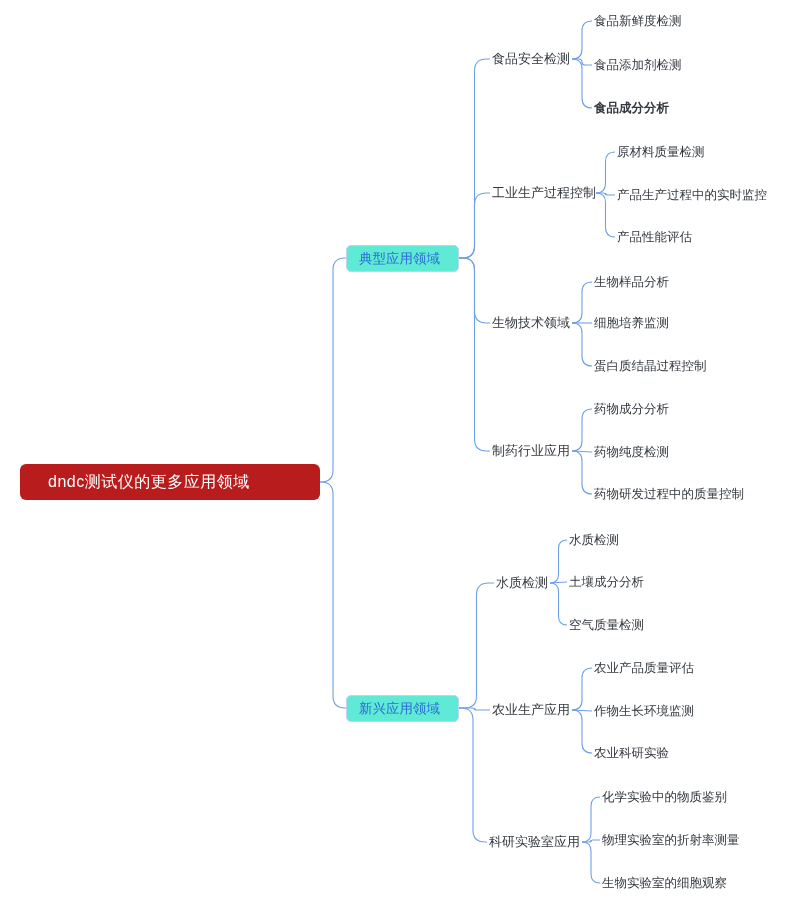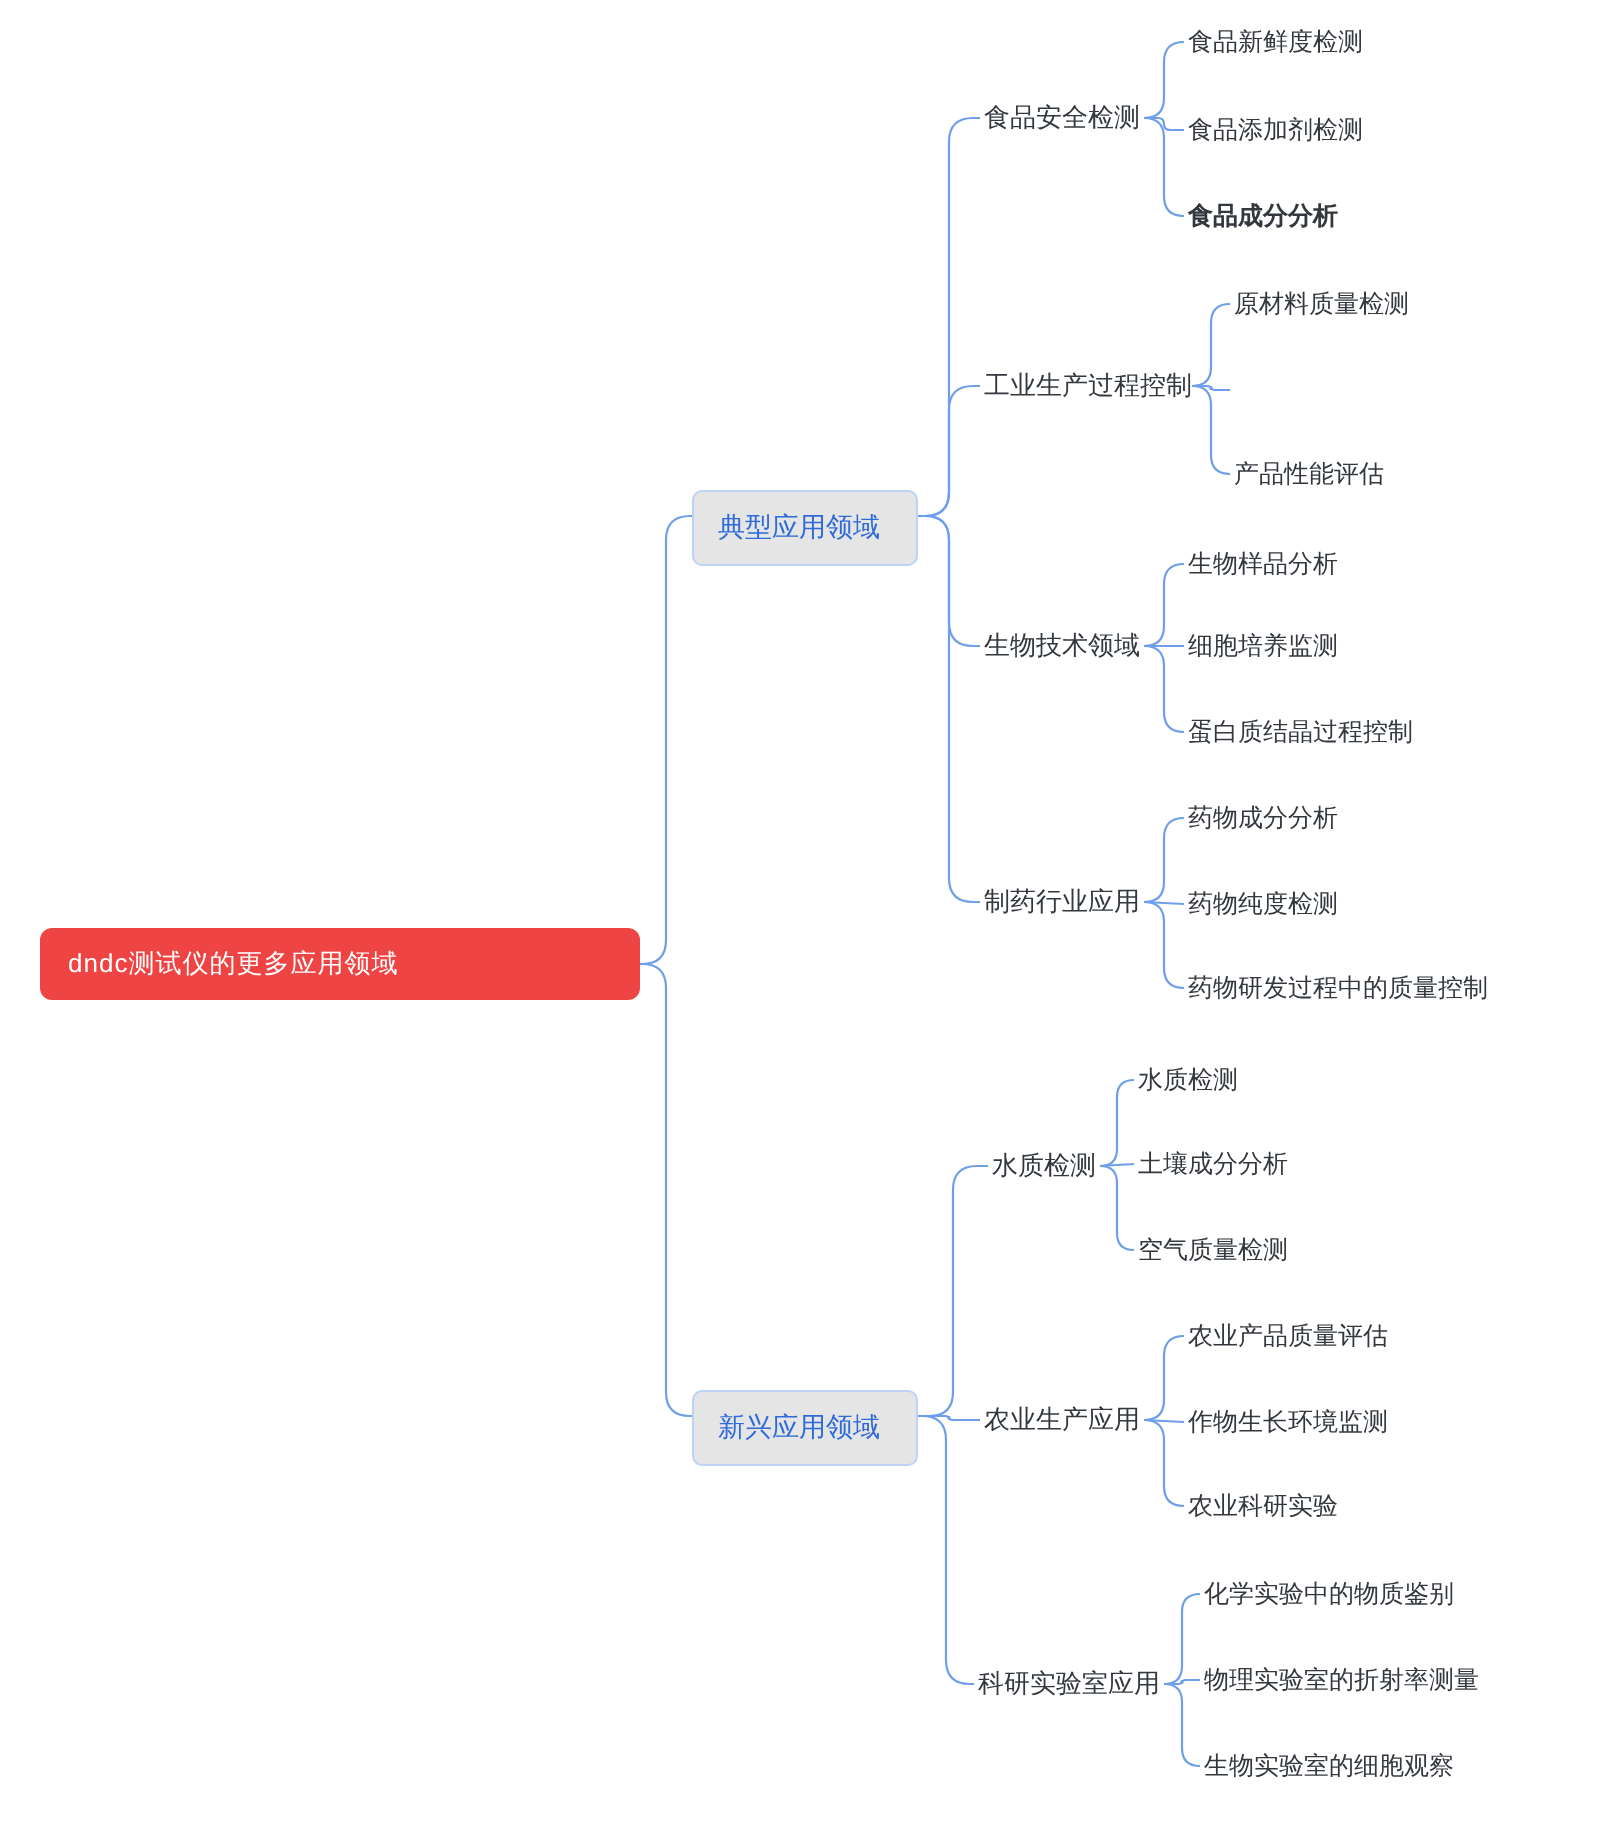--- a/index.html
+++ b/index.html
@@ -22,36 +22,36 @@
     height: 913px;
   }
   .node {
     position: absolute;
     box-sizing: border-box;
     white-space: nowrap;
     display: flex;
     align-items: center;
   }
   .root-node {
-    background: #ef4444;
+    background: #b91c1c;
     color: #ffffff;
     border-radius: 6px;
-    font-size: 13px;
-    padding: 0 14px;
+    font-size: 16px;
+    padding: 0 28px;
     height: 36px;
     letter-spacing: 0.5px;
   }
   .l1-node {
-    background: #e5e5e5;
+    background: #5eead4;
     color: #2f6bd8;
     border: 1px solid #bcd3f5;
     border-radius: 5px;
     font-size: 13.5px;
     padding: 0 12px;
-    height: 38px;
+    height: 27px;
   }
   .l2-node {
     color: #33383f;
     font-size: 13px;
     height: 22px;
     padding: 0 2px;
   }
   .l3-node {
     color: #33383f;
     font-size: 12.5px;
@@ -109,20 +109,21 @@
       <path d="M582,842 L582,842 Q591,842 591,851 L591,874 Q591,883 600,883 L600,883"></path>
     </svg>
 <div class="node root-node" style="left: 20px; top: 464px; width: 300px;">dndc测试仪的更多应用领域</div>
     <div class="node l1-node" style="left: 346px; top: 245px; width: 113px;">典型应用领域</div>
     <div class="node l2-node" style="left: 490px; top: 48px; width: 82px;">食品安全检测</div>
     <div class="node l3-node" style="left: 592px; top: 11px; width: 95px;">食品新鲜度检测</div>
     <div class="node l3-node" style="left: 592px; top: 55px; width: 95px;">食品添加剂检测</div>
     <div class="node l3-node" style="left: 592px; top: 98px; width: 82px; font-weight: bold;">食品成分分析</div>
     <div class="node l2-node" style="left: 490px; top: 182px; width: 106px;">工业生产过程控制</div>
     <div class="node l3-node" style="left: 615px; top: 142px; width: 95px;">原材料质量检测</div>
+    <div class="node l3-node" style="left: 615px; top: 185px; width: 154px;">产品生产过程中的实时监控</div>
     <div class="node l3-node" style="left: 615px; top: 227px; width: 82px;">产品性能评估</div>
     <div class="node l2-node" style="left: 490px; top: 312px; width: 82px;">生物技术领域</div>
     <div class="node l3-node" style="left: 592px; top: 272px; width: 82px;">生物样品分析</div>
     <div class="node l3-node" style="left: 592px; top: 313px; width: 82px;">细胞培养监测</div>
     <div class="node l3-node" style="left: 592px; top: 356px; width: 119px;">蛋白质结晶过程控制</div>
     <div class="node l2-node" style="left: 490px; top: 440px; width: 82px;">制药行业应用</div>
     <div class="node l3-node" style="left: 592px; top: 399px; width: 82px;">药物成分分析</div>
     <div class="node l3-node" style="left: 592px; top: 442px; width: 82px;">药物纯度检测</div>
     <div class="node l3-node" style="left: 592px; top: 484px; width: 154px;">药物研发过程中的质量控制</div>
     <div class="node l1-node" style="left: 346px; top: 695px; width: 113px; font-family: Liberation Mono, monospace;">新兴应用领域</div>

